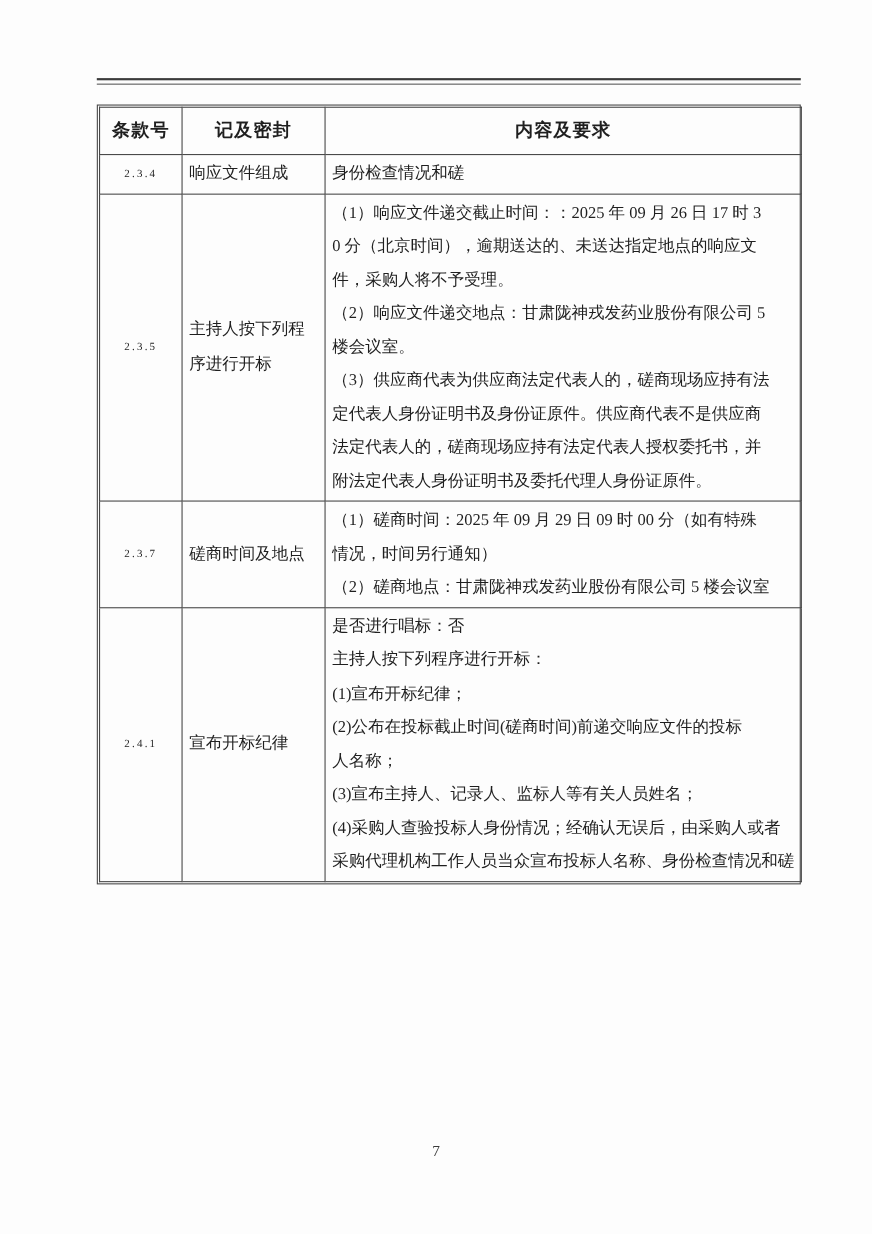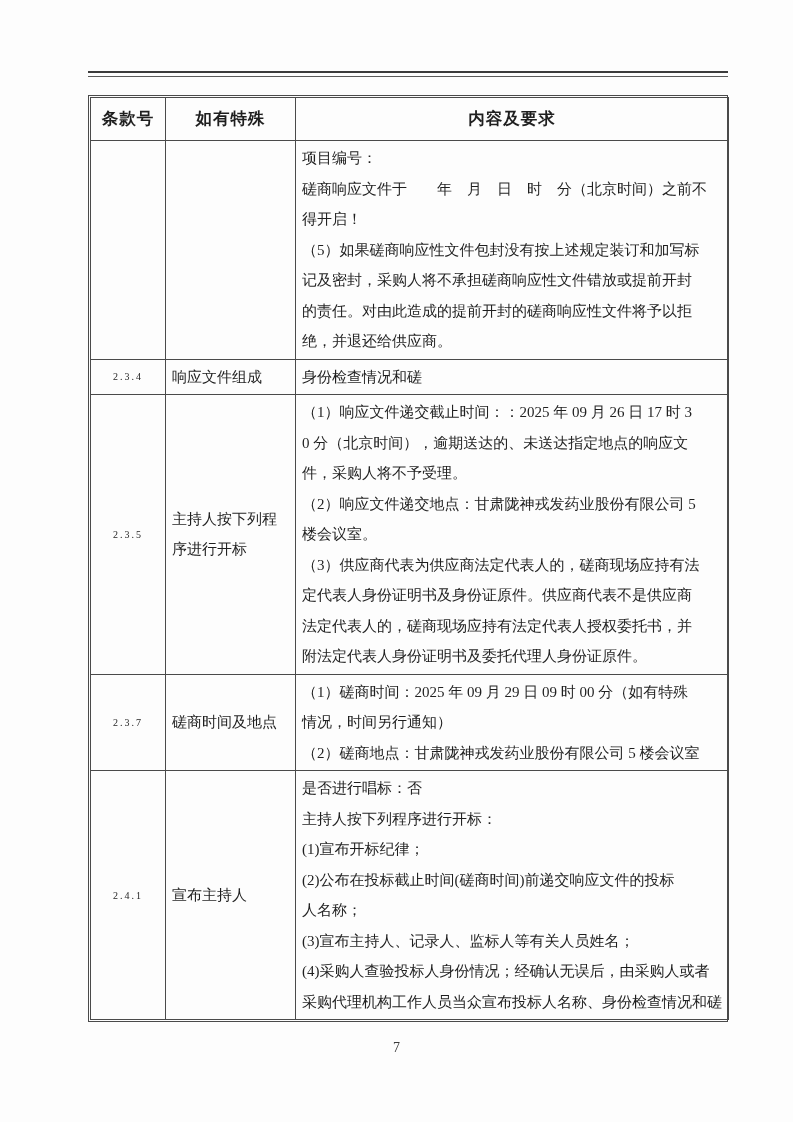--- a/index.html
+++ b/index.html
@@ -99,36 +99,25 @@
   <div class="table-frame">
     <table class="doc-table">
       <colgroup>
         <col class="col-no">
         <col class="col-name">
         <col class="col-content">
       </colgroup>
       <thead>
         <tr>
           <th>条款号</th>
-          <th>如有特殊</th>
+          <th>记及密封</th>
           <th>内容及要求</th>
         </tr>
       </thead>
       <tbody>
-        <tr>
-          <td class="cell-no"></td>
-          <td class="cell-name"></td>
-          <td class="cell-content">项目编号：
-磋商响应文件于　　年　月　日　时　分（北京时间）之前不
-得开启！
-（5）如果磋商响应性文件包封没有按上述规定装订和加写标
-记及密封，采购人将不承担磋商响应性文件错放或提前开封
-的责任。对由此造成的提前开封的磋商响应性文件将予以拒
-绝，并退还给供应商。</td>
-        </tr>
         <tr class="row-tall-min">
           <td class="cell-no">2.3.4</td>
           <td class="cell-name">响应文件组成</td>
           <td class="cell-content">身份检查情况和磋</td>
         </tr>
         <tr>
           <td class="cell-no">2.3.5</td>
           <td class="cell-name">主持人按下列程序进行开标</td>
           <td class="cell-content">（1）响应文件递交截止时间：：2025 年 09 月 26 日 17 时 3
 0 分（北京时间），逾期送达的、未送达指定地点的响应文
@@ -142,21 +131,21 @@
         </tr>
         <tr>
           <td class="cell-no">2.3.7</td>
           <td class="cell-name">磋商时间及地点</td>
           <td class="cell-content">（1）磋商时间：2025 年 09 月 29 日 09 时 00 分（如有特殊
 情况，时间另行通知）
 （2）磋商地点：甘肃陇神戎发药业股份有限公司 5 楼会议室</td>
         </tr>
         <tr>
           <td class="cell-no">2.4.1</td>
-          <td class="cell-name">宣布主持人</td>
+          <td class="cell-name">宣布开标纪律</td>
           <td class="cell-content">是否进行唱标：否
 主持人按下列程序进行开标：
 (1)宣布开标纪律；
 (2)公布在投标截止时间(磋商时间)前递交响应文件的投标
 人名称；
 (3)宣布主持人、记录人、监标人等有关人员姓名；
 (4)采购人查验投标人身份情况；经确认无误后，由采购人或者
 采购代理机构工作人员当众宣布投标人名称、身份检查情况和磋</td>
         </tr>
       </tbody>

